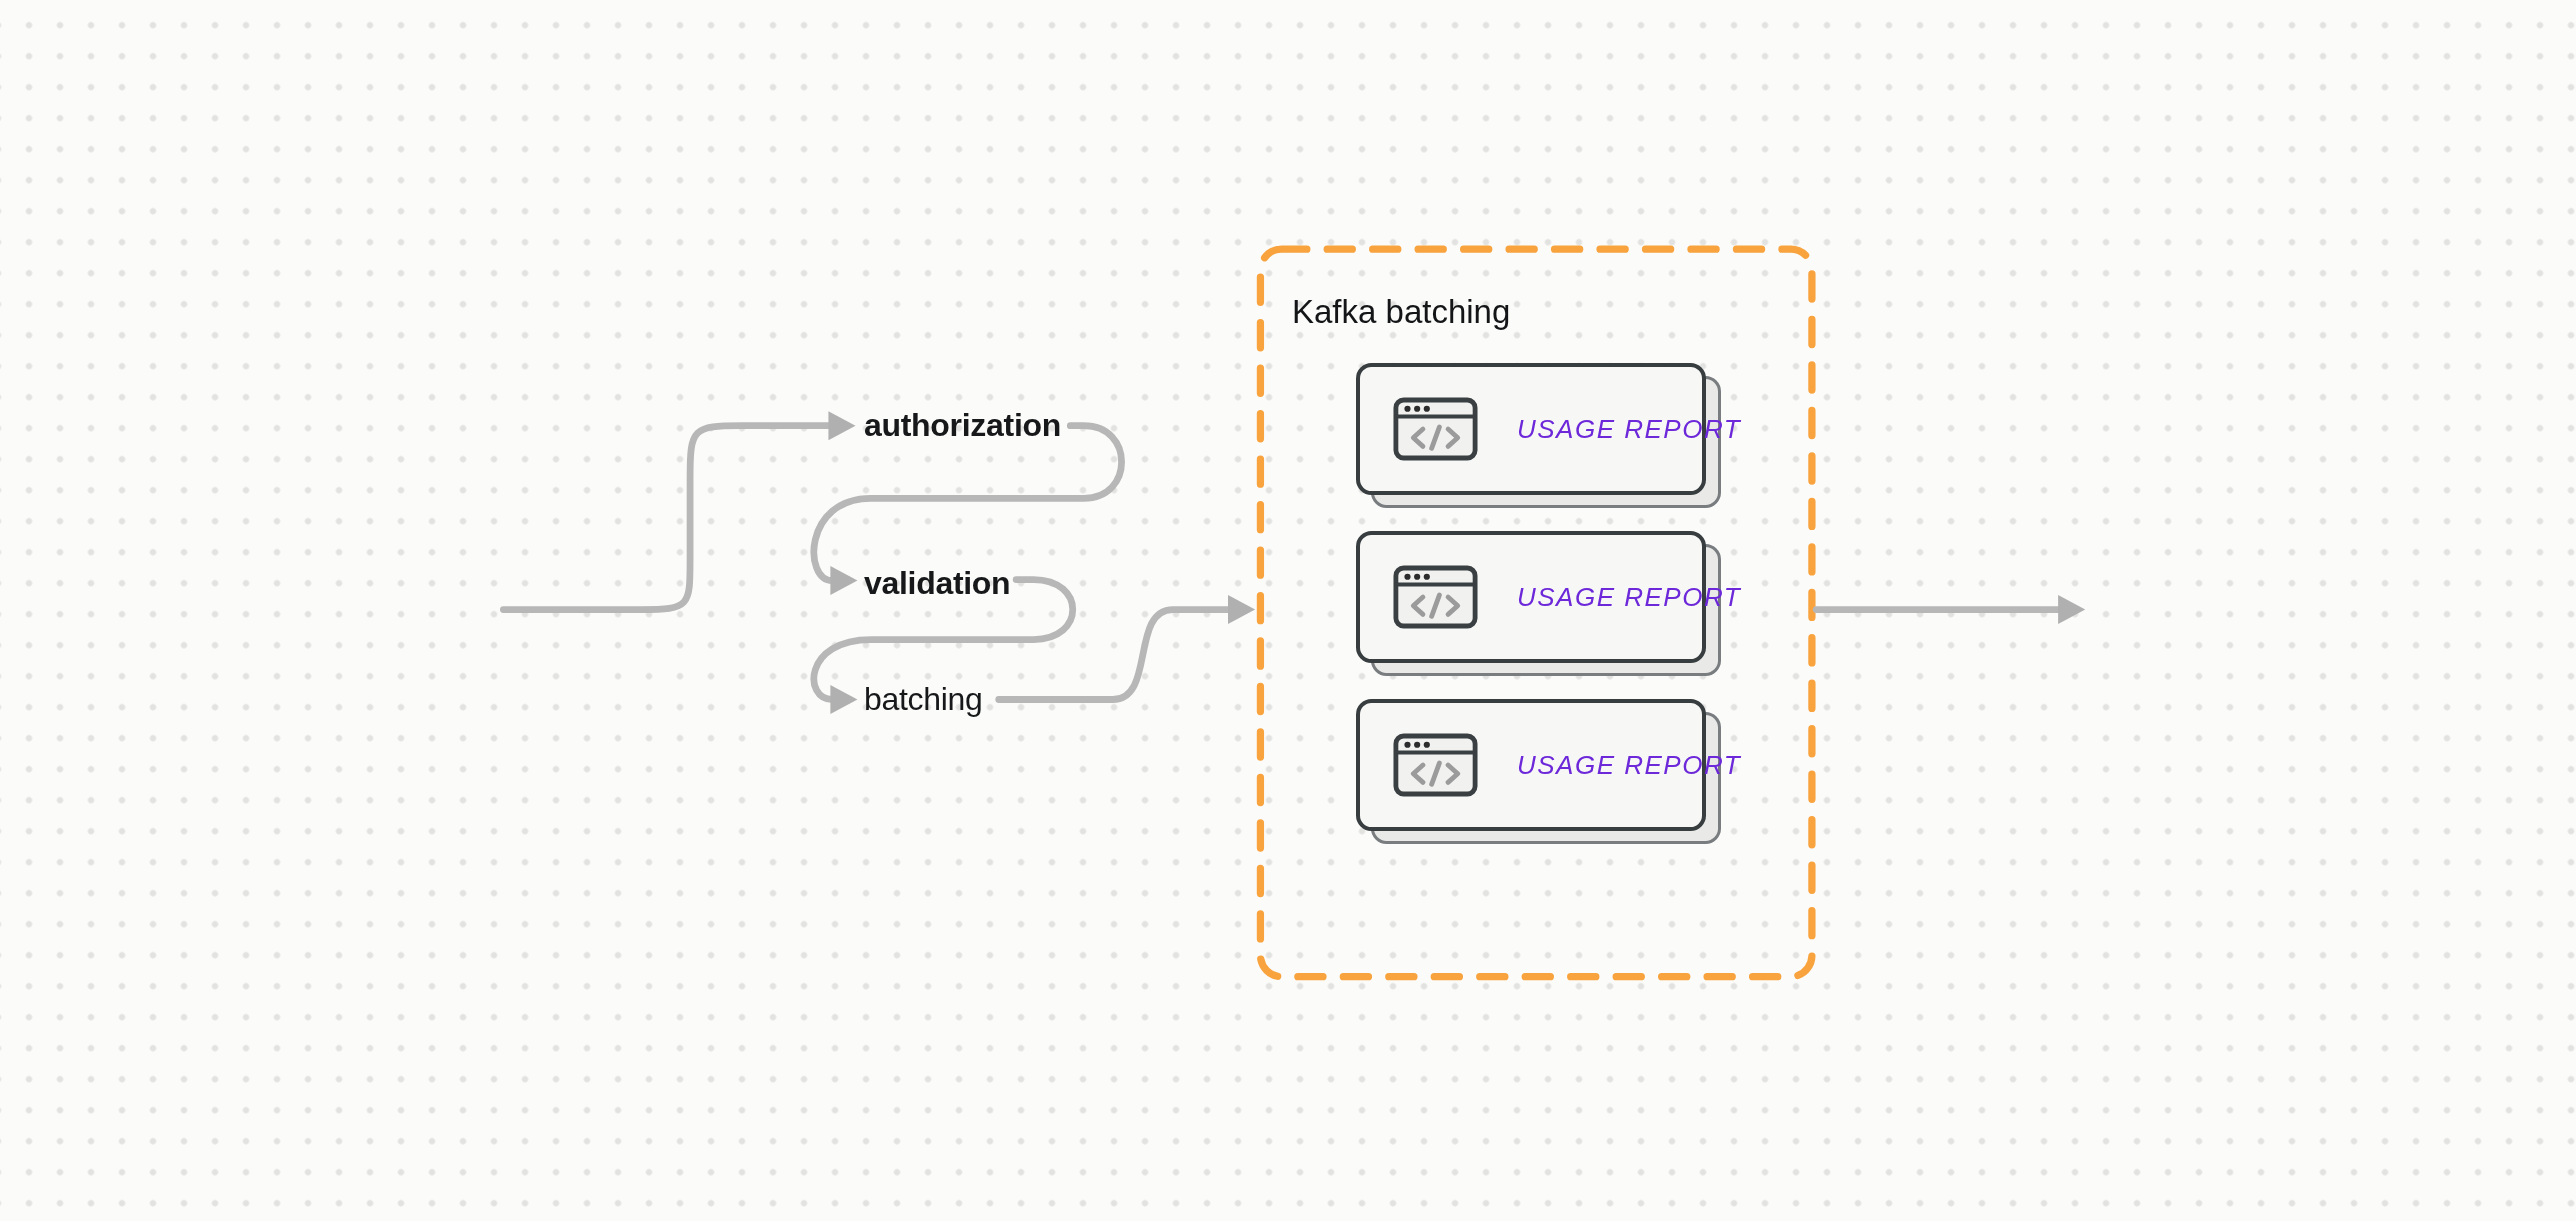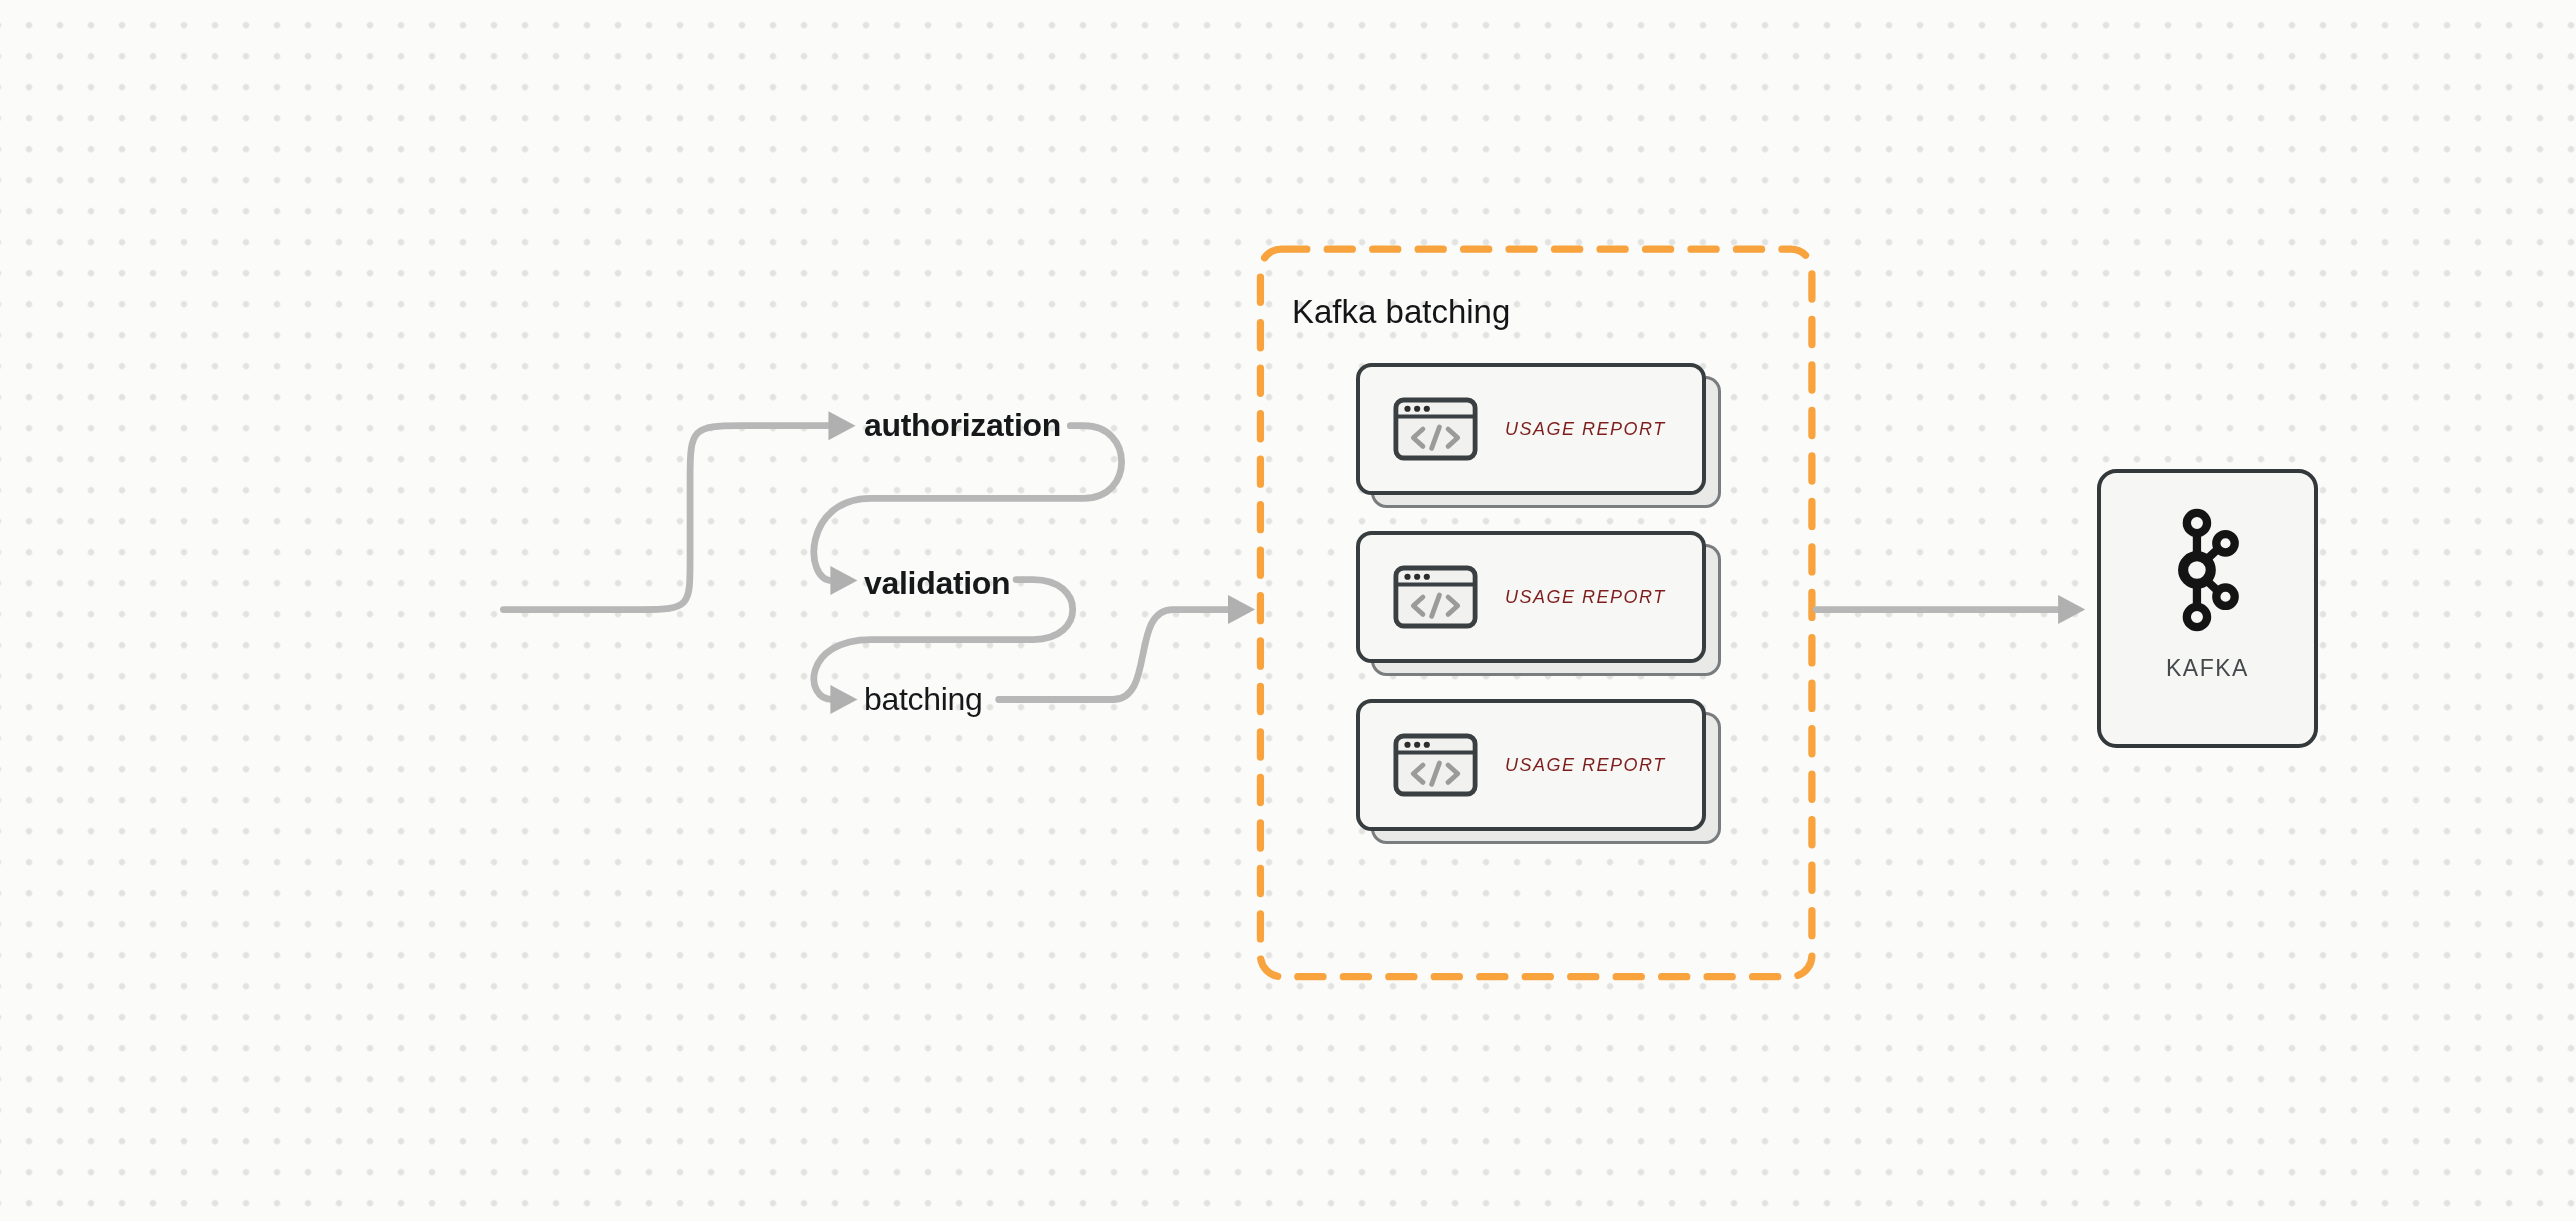--- a/index.html
+++ b/index.html
@@ -96,25 +96,25 @@
     width: 100%; height: 100%;
     box-sizing: border-box;
     background: #f7f8f6;
     border: 4.8px solid #383d40;
     border-radius: 15.5px;
     display: flex;
     align-items: center;
   }
   .card-front .icon-wrap { margin-left: 33px; display: flex; }
   .card-label {
-    margin-left: 27px;
-    font-size: 18px;
+    margin-left: 39px;
+    font-size: 26px;
     font-style: italic;
     letter-spacing: 1.5px;
-    color: #7f1d1d;
+    color: #6d28d9;
     white-space: nowrap;
   }
 </style>
 </head>
 <body>
 
 <div class="canvas">
 
   <svg class="overlay" viewBox="0 0 2662 1262" xmlns="http://www.w3.org/2000/svg">
 
@@ -204,31 +204,15 @@
             <polyline points="31,33 21,42 31,51"></polyline>
             <line x1="48" y1="31" x2="40" y2="53"></line>
             <polyline points="57,33 67,42 57,51"></polyline>
           </g>
         </svg>
       </span>
       <span class="card-label">USAGE REPORT</span>
     </div>
   </div>
 
-  <div class="node node-kafka">
-    <svg width="70" height="124" viewBox="0 0 76 134" xmlns="http://www.w3.org/2000/svg">
-      <g stroke="#141414" fill="none">
-        <line x1="26" y1="26" x2="26" y2="50" stroke-width="9"></line>
-        <line x1="26" y1="84" x2="26" y2="108" stroke-width="9"></line>
-        <line x1="34" y1="58" x2="49" y2="44" stroke-width="9"></line>
-        <line x1="34" y1="76" x2="49" y2="90" stroke-width="9"></line>
-        <circle cx="26" cy="16" r="11" stroke-width="9" fill="#f6f7f5"></circle>
-        <circle cx="26" cy="67" r="15" stroke-width="11" fill="#f6f7f5"></circle>
-        <circle cx="26" cy="118" r="11" stroke-width="9" fill="#f6f7f5"></circle>
-        <circle cx="57" cy="38" r="10" stroke-width="9" fill="#f6f7f5"></circle>
-        <circle cx="57" cy="96" r="10" stroke-width="9" fill="#f6f7f5"></circle>
-      </g>
-    </svg>
-    <div class="node-label">KAFKA</div>
-  </div>
 
 </div>
 
 
 </body></html>

